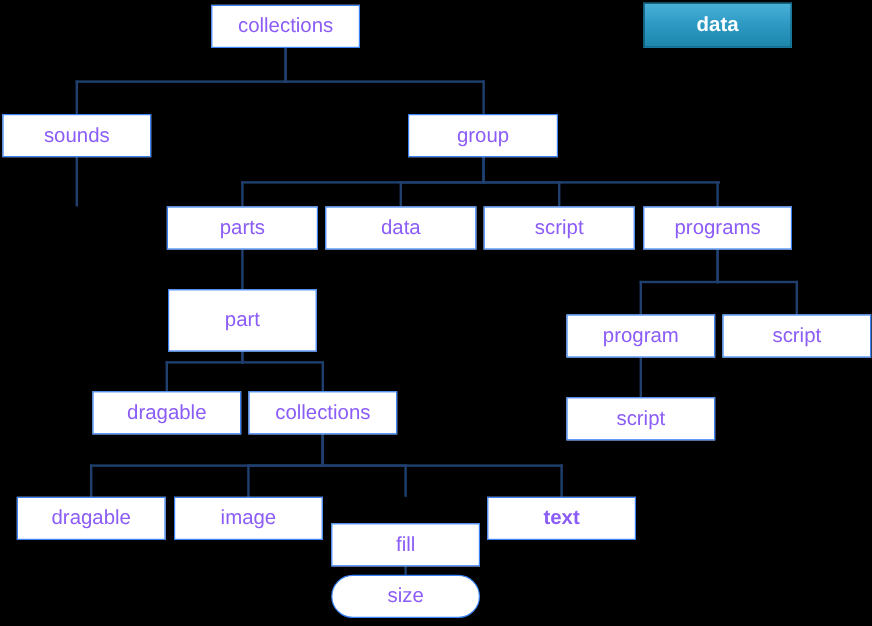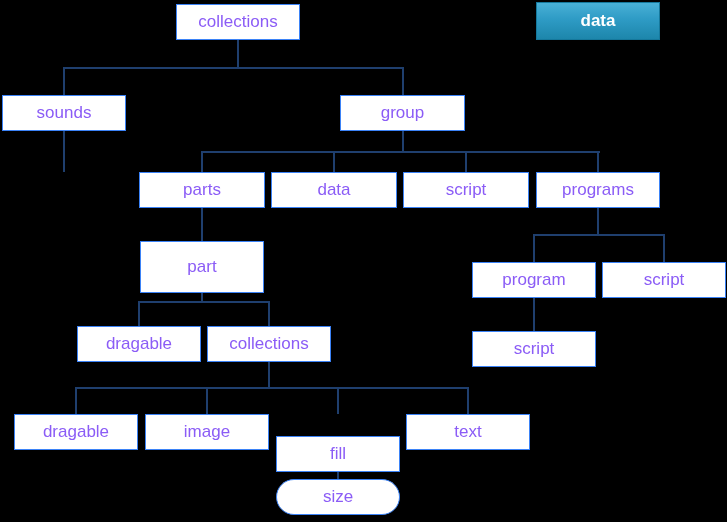--- a/index.html
+++ b/index.html
@@ -85,21 +85,21 @@
     </div>
     <div class="node" style="left: 14px; top: 414px; width: 124px; height: 36px;">
       <span>dragable</span>
     </div>
     <div class="node" style="left: 145px; top: 414px; width: 124px; height: 36px;">
       <span>image</span>
     </div>
     <div class="node" style="left: 276px; top: 436px; width: 124px; height: 36px;">
       <span>fill</span>
     </div>
-    <div class="node" style="left: 406px; top: 414px; width: 124px; height: 36px;">
+    <div class="node" style="left: 406px; top: 414px; width: 124px; height: 36px; font-weight: bold;">
       <span>text</span>
     </div>
     <div class="node" style="left: 276px; top: 479px; width: 124px; height: 36px; border-radius: 18px;">
       <span>size</span>
     </div>
     <div class="seg" style="left: 237px; top: 40px; width: 2px; height: 29px; background: rgb(31, 63, 110);"></div>
     <div class="seg" style="left: 63px; top: 67px; width: 176px; height: 2px; background: rgb(31, 63, 110);"></div>
     <div class="seg" style="left: 63px; top: 67px; width: 2px; height: 28px; background: rgb(31, 63, 110);"></div>
     <div class="seg" style="left: 237px; top: 40px; width: 2px; height: 29px; background: rgb(31, 63, 110);"></div>
     <div class="seg" style="left: 237px; top: 67px; width: 166.5px; height: 2px; background: rgb(31, 63, 110);"></div>

